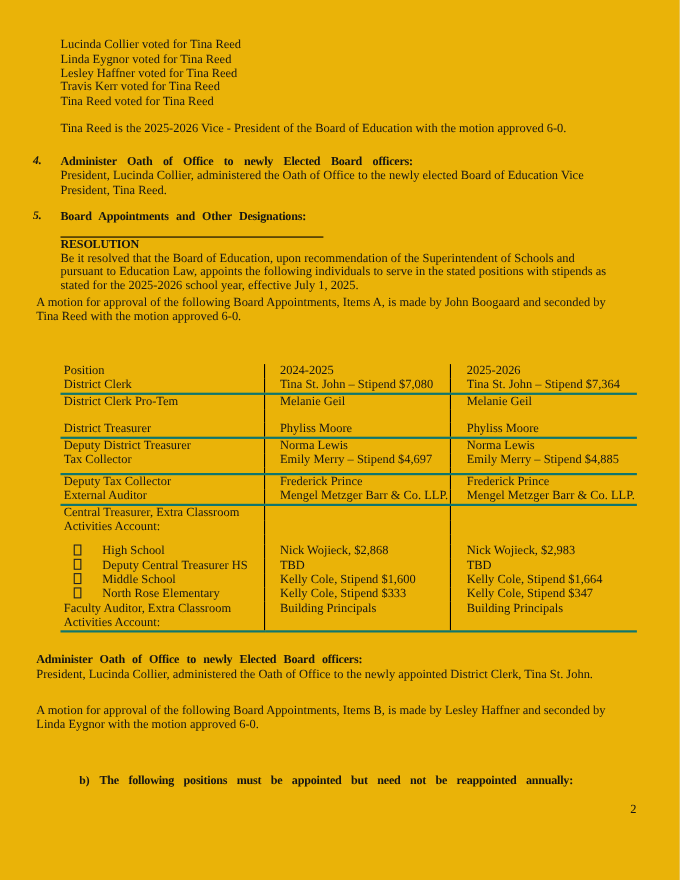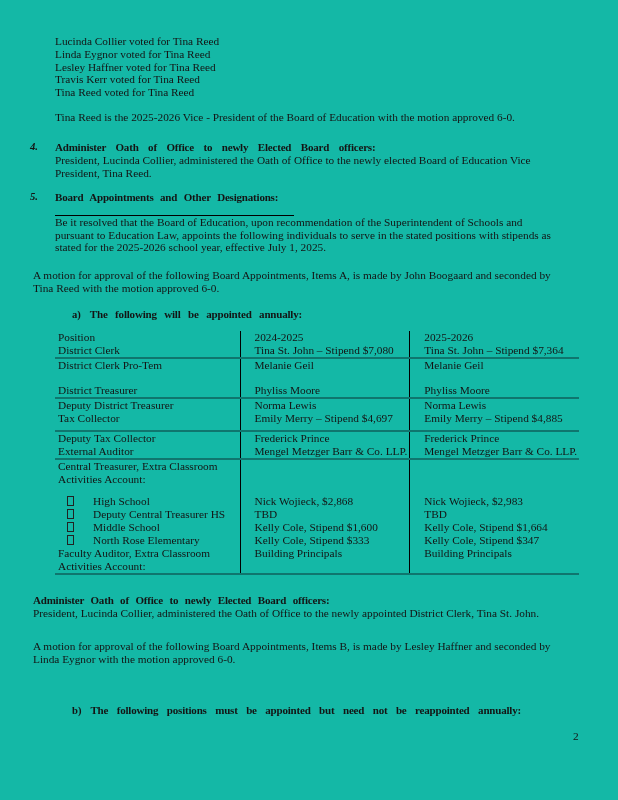--- a/index.html
+++ b/index.html
@@ -1,16 +1,16 @@
 <!DOCTYPE html>
 <html><head>
 <meta charset="utf-8">
 <style>
   html,body{margin:0;padding:0;background:#e8e8e8;}
-  .page{position:relative;width:618px;height:800px;background:#14b8a6;margin:0 auto;
+  .page{position:relative;width:618px;height:800px;background:#eab308;margin:0 auto;
         font-family:"Liberation Serif","DejaVu Serif",serif;color:#141414;font-size:11.3px;overflow:hidden;}
   .abs{position:absolute;}
   .ln{line-height:12.8px;white-space:nowrap;}
   .h{font-weight:bold;font-size:11px;letter-spacing:-0.2px;line-height:12.8px;white-space:nowrap;}
   .ws4{word-spacing:4px;} .ws5{word-spacing:5px;} .ws6{word-spacing:6px;} .ws7{word-spacing:7px;}
   .item{padding-left:25px;}
   .num{position:absolute;left:0;top:0;font-weight:bold;font-style:italic;font-size:10.6px;line-height:12.8px;}
   .u{display:inline-block;border-bottom:1.5px solid #000;padding-right:16px;padding-bottom:11px;}
   .resolution{font-weight:bold;font-size:11px;letter-spacing:-0.2px;line-height:12.8px;}
   .marker{font-weight:bold;font-size:10.6px;margin-right:9px;}
@@ -44,33 +44,31 @@
   <div class="abs item" style="left:30px;top:141px;">
     <div class="num">4.</div>
     <div class="h ws7">Administer Oath of Office to newly Elected Board officers:</div>
     <div class="ln">President, Lucinda Collier, administered the Oath of Office to the newly elected Board of Education Vice</div>
     <div class="ln">President, Tina Reed.</div>
   </div>
 
   <div class="abs item" style="left:30px;top:191px;">
     <div class="num">5.</div>
     <div class="h ws4 u">Board Appointments and Other Designations:</div>
+    <div class="resolution">RESOLUTION</div>
     <div class="ln">Be it resolved that the Board of Education, upon recommendation of the Superintendent of Schools and</div>
     <div class="ln">pursuant to Education Law, appoints the following individuals to serve in the stated positions with stipends as</div>
     <div class="ln">stated for the 2025-2026 school year, effective July 1, 2025.</div>
   </div>
 
   <div class="abs" style="left:33px;top:269px;">
     <div class="ln">A motion for approval of the following Board Appointments, Items A, is made by John Boogaard and seconded by</div>
     <div class="ln">Tina Reed with the motion approved 6-0.</div>
   </div>
 
-  <div class="abs ln" style="left:72px;top:308px;">
-    <span class="marker">a)</span><span class="h ws5">The following will be appointed annually:</span>
-  </div>
 
   <div class="tbl">
     <table>
       <colgroup>
           <col style="width:185px">
           <col style="width:163px">
           <col style="width:165px">
         </colgroup>
       <tbody>
           <tr>

